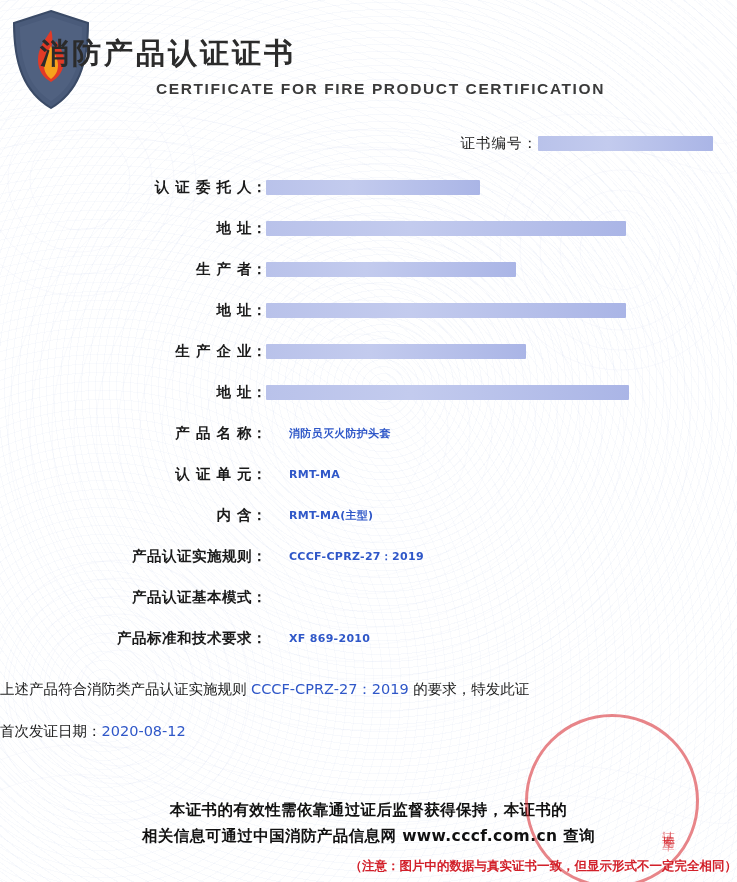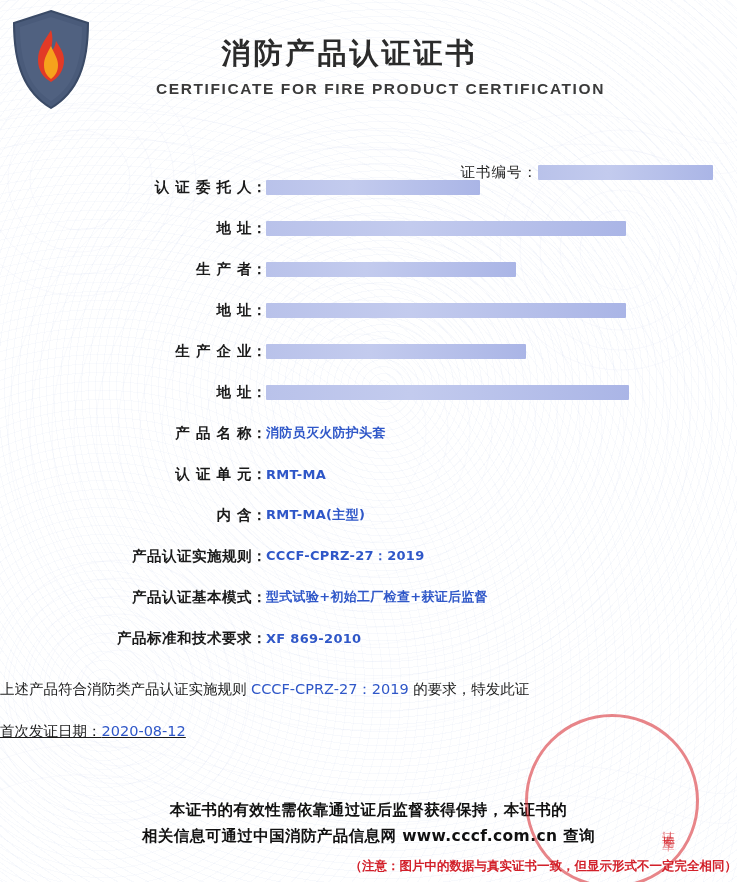--- a/index.html
+++ b/index.html
@@ -35,21 +35,20 @@
     left: 8px;
     top: 8px;
     width: 86px;
     height: 104px;
   }
   .title-zh {
     position: absolute;
     top: 34px;
     left: 0;
     width: 659px;
-    text-align: center;
     font-family: "DejaVu Sans", sans-serif;
     font-size: 29px;
     font-weight: bold;
     letter-spacing: 3px;
     color: #2b2b2b;
     padding-left: 40px;
     box-sizing: border-box;
   }
   .title-en {
     position: absolute;
@@ -68,21 +67,20 @@
   
   .certno-row {
     position: absolute;
     top: 134px;
     right: 24px;
     display: flex;
     align-items: center;
     font-size: 14.5px;
     color: #222;
     font-family: "DejaVu Sans", sans-serif;
-    margin-top: 29px;
   }
   .certno-label { letter-spacing: 1px; }
   .redact {
     display: inline-block;
     background: linear-gradient(90deg, #b9c2ea 0%, #c3cbee 40%, #aab5e6 100%);
     border-radius: 1px;
     height: 15px;
     vertical-align: middle;
   }
   
@@ -106,34 +104,35 @@
     width: 252px;
     text-align: right;
     padding-right: 0px;
     white-space: nowrap;
     letter-spacing: 0.5px;
     box-sizing: border-box;
   }
   .row .colon { width: 14px; text-align: center; }
   .row .value {
     color: #2f57c8;
-    font-size: 13px;
+    font-size: 11px;
     letter-spacing: 0.3px;
+    margin-left: 23px;
   }
   
   .statement {
     position: absolute;
     width: 737px;
     font-size: 14.5px;
     font-family: "DejaVu Sans", sans-serif;
     color: #1a1a1a;
   }
   .statement .hl { color: #2f57c8; }
   .s1 { top: 680px; }
-  .s2 { top: 722px; text-decoration: underline; }
+  .s2 { top: 722px; }
   .s3 { top: 765px; }
   .footer {
     position: absolute;
     width: 737px;
     text-align: center;
     font-family: "DejaVu Sans", sans-serif;
     font-size: 15.5px;
     font-weight: bold;
     color: #111;
     letter-spacing: 0.4px;
@@ -300,21 +299,20 @@
 
     <div class="row">
       <span class="label">产品认证实施规则</span>
       <span class="colon">：</span>
       <span class="value">CCCF-CPRZ-27：2019</span>
     </div>
 
     <div class="row">
       <span class="label">产品认证基本模式</span>
       <span class="colon">：</span>
-      <span class="value">型式试验+初始工厂检查+获证后监督</span>
     </div>
 
     <div class="row">
       <span class="label">产品标准和技术要求</span>
       <span class="colon">：</span>
       <span class="value">XF 869-2010</span>
     </div>
 
   </div>
 

